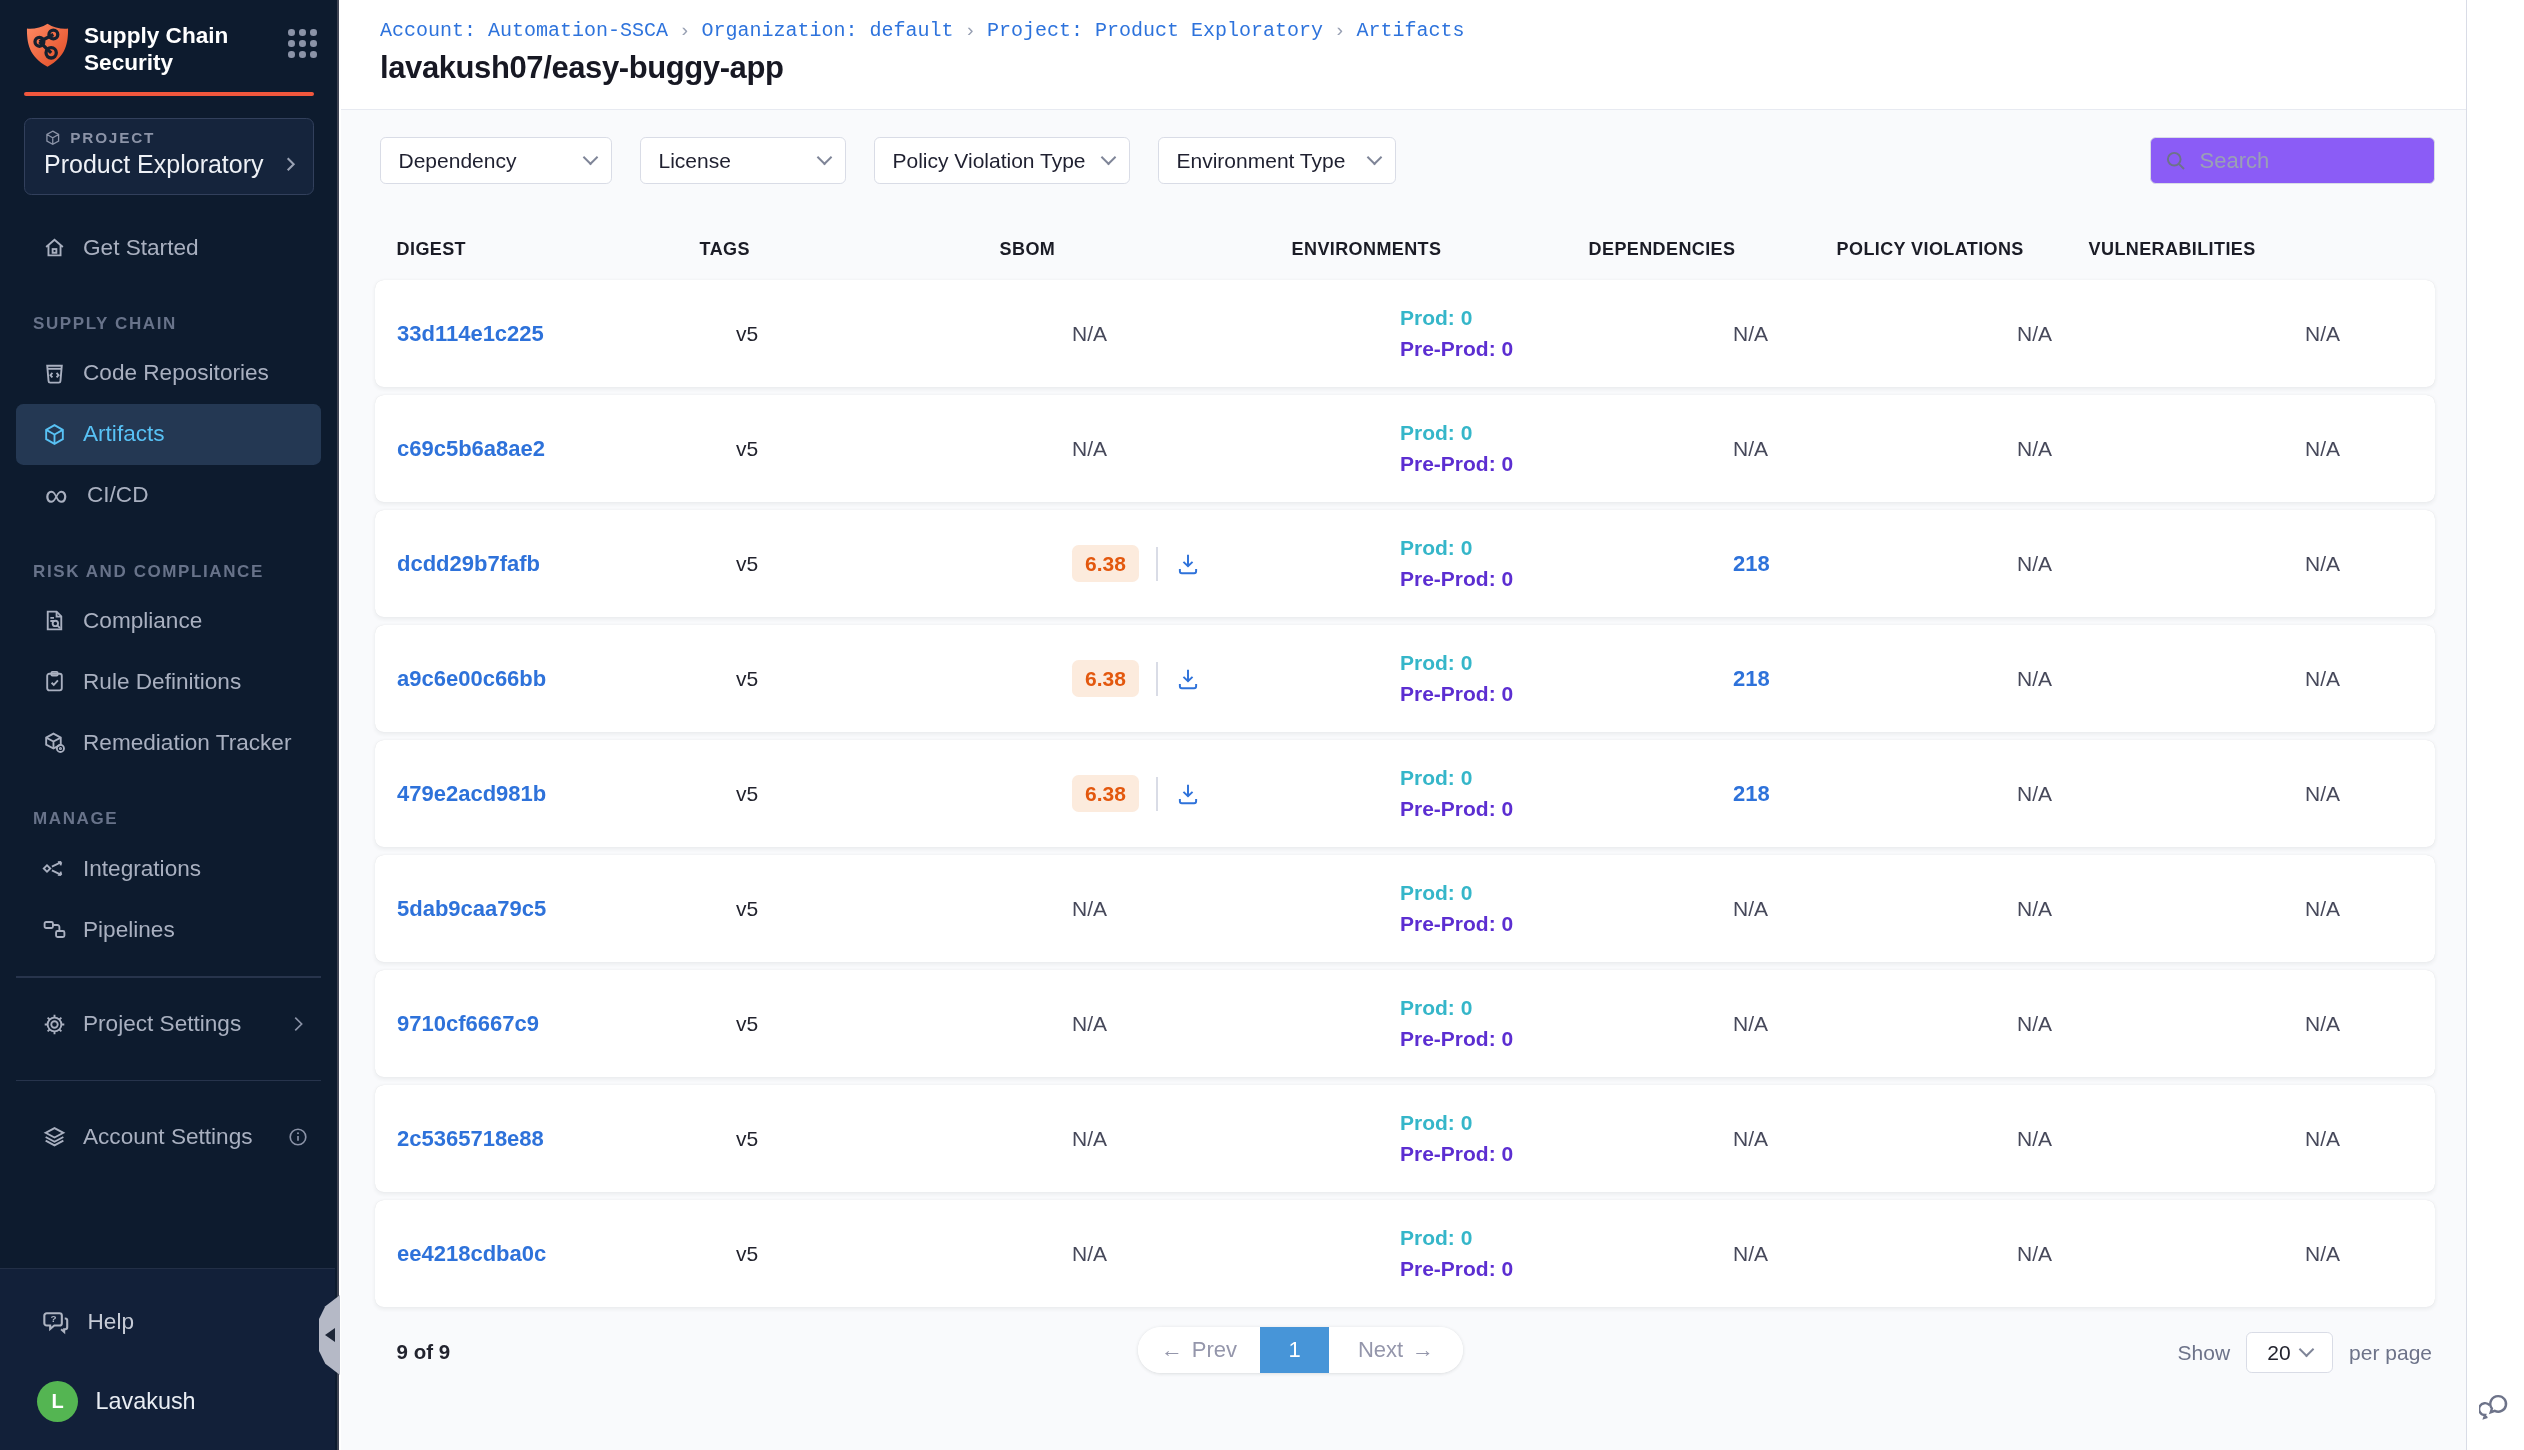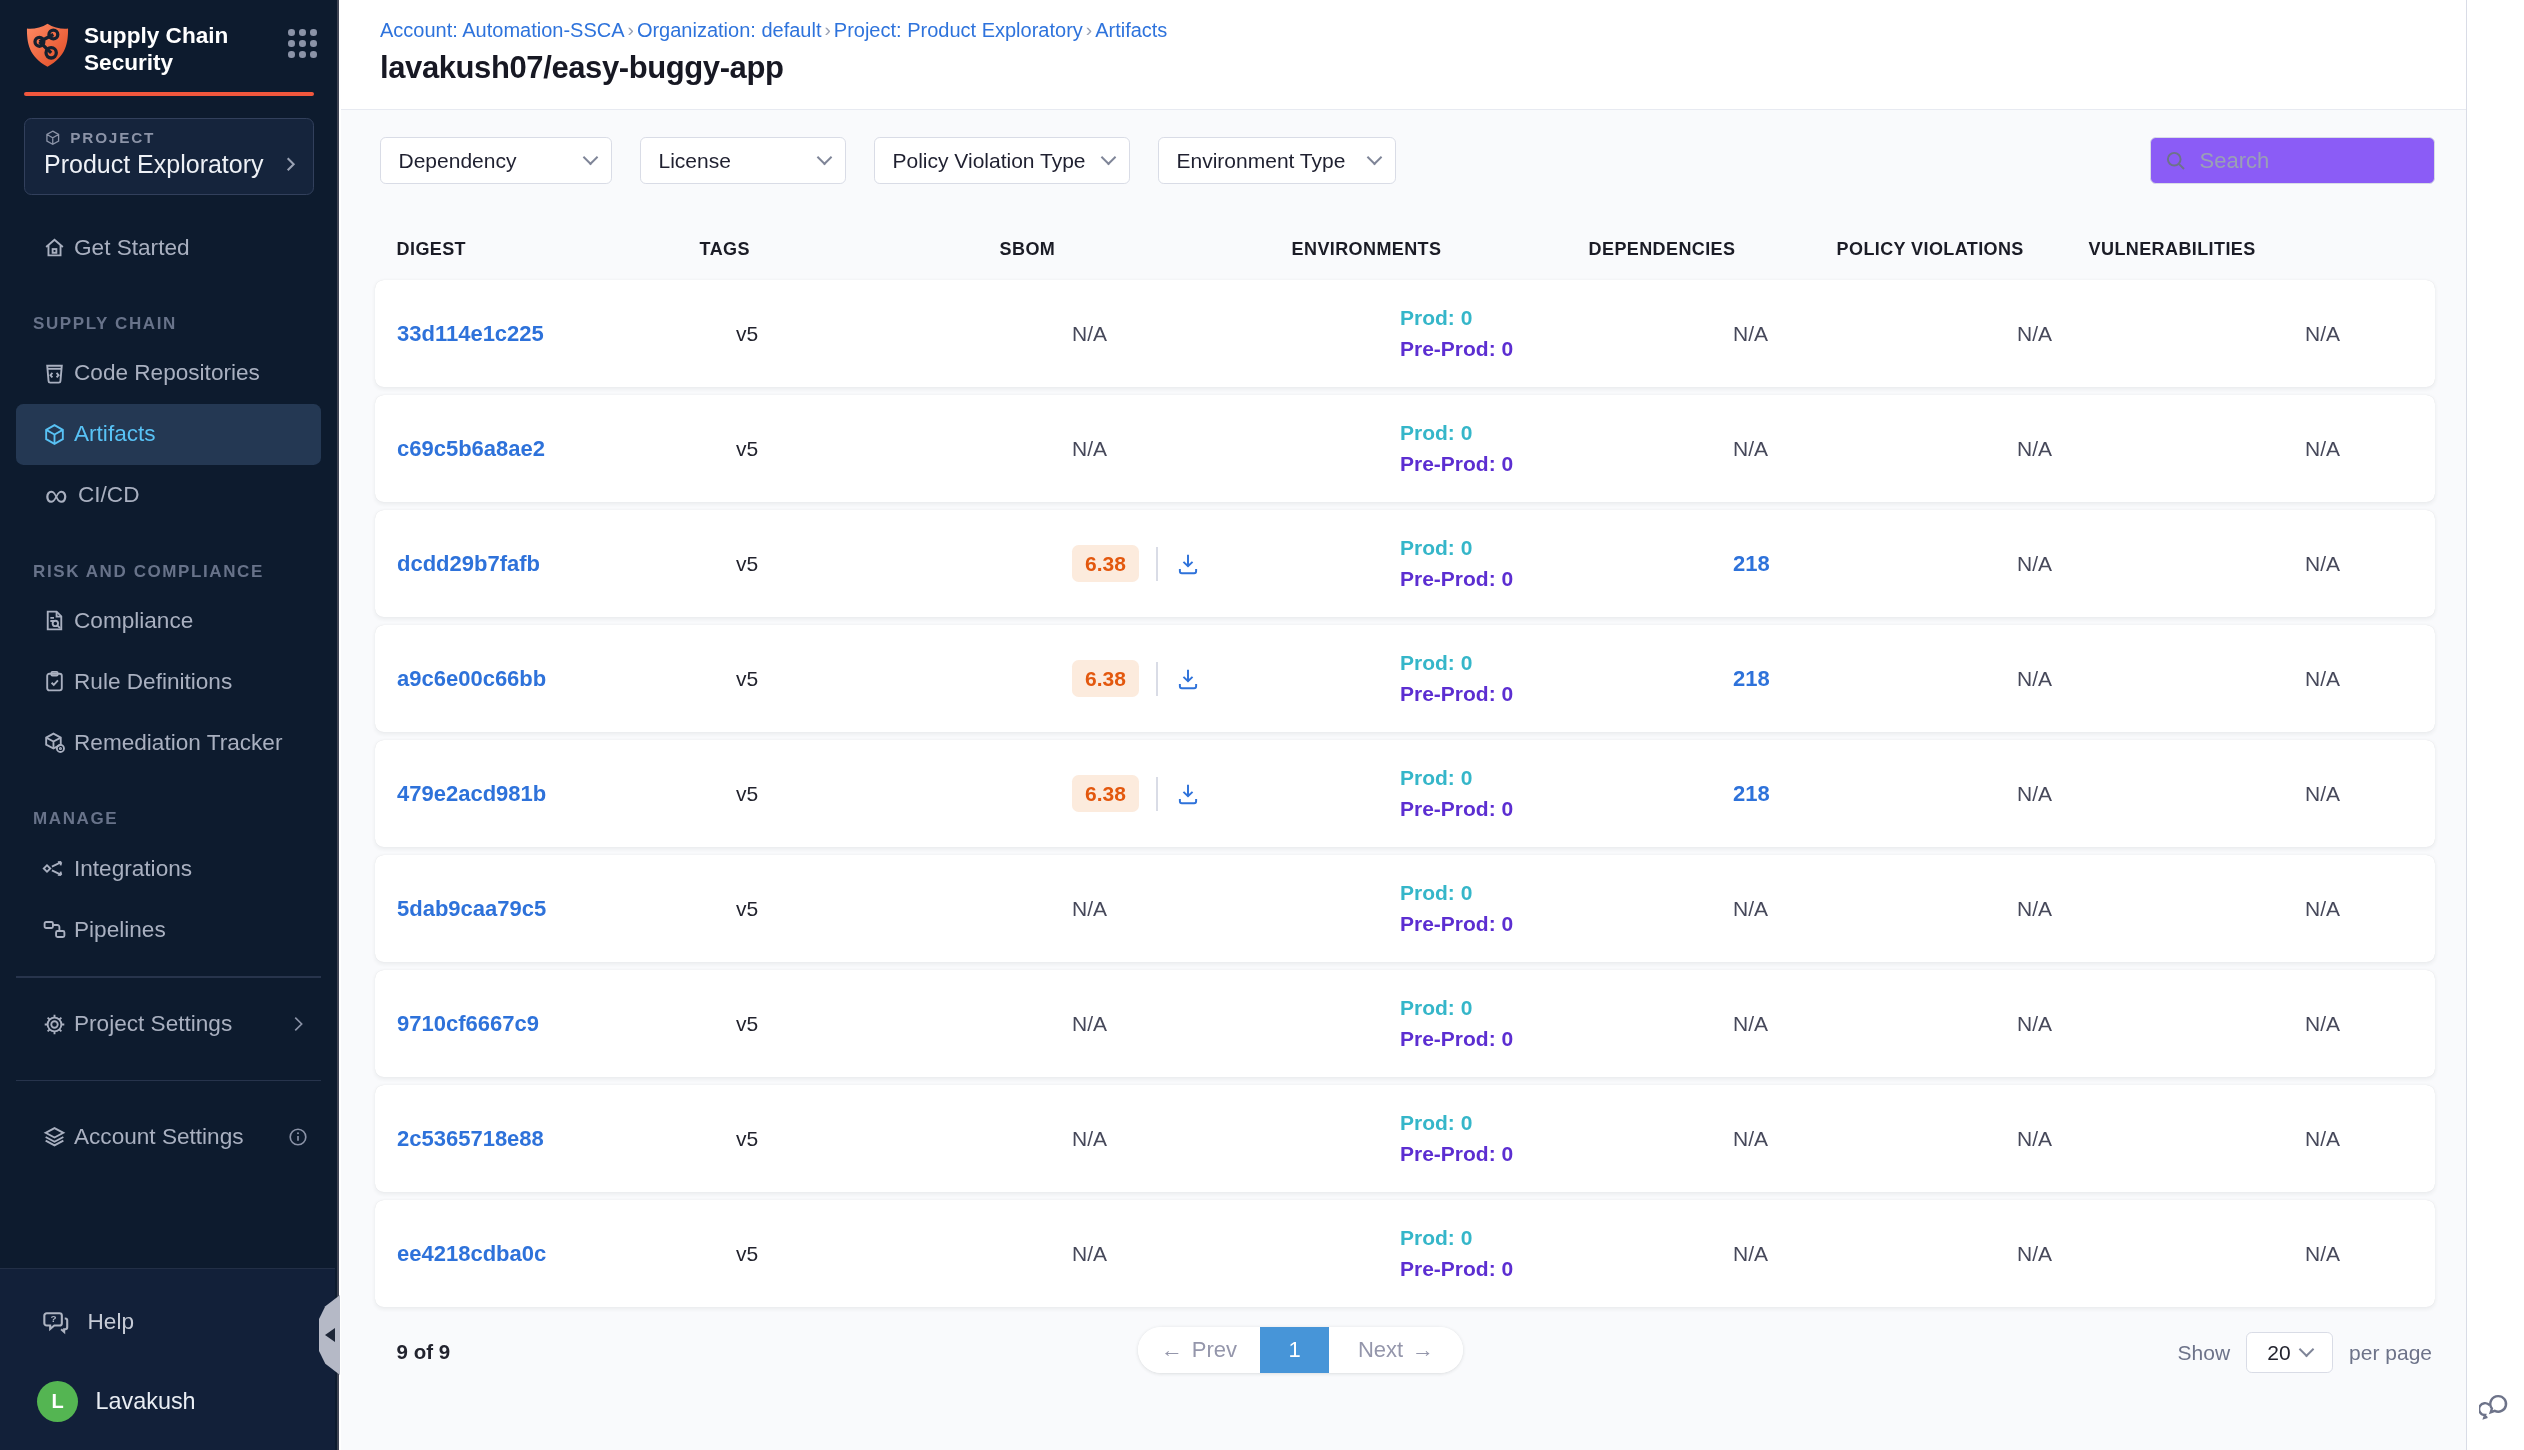--- a/index.html
+++ b/index.html
@@ -22,21 +22,21 @@
                border:1.5px solid #32405c;border-radius:7.3px;padding:9.5px 13px 0 19px;cursor:pointer;}
   .proj-top{display:flex;align-items:flex-end;gap:8.8px;color:#8b93a7;font-size:15.3px;font-weight:700;letter-spacing:1.8px;}
   .proj-top svg{width:17.5px;height:17.5px;}
   .proj-name-row{display:flex;align-items:center;margin-top:3.7px;}
   .proj-name{color:#eef1f6;font-size:25px;}
   .proj-chev{margin-left:auto;color:#9aa2b4;display:flex;}
   .proj-chev svg{width:20.5px;height:20.5px;}
 
   #side-nav{position:absolute;top:217px;left:0;right:0;}
   .nav-item{height:61px;display:flex;align-items:center;margin:0 16px;border-radius:7.3px;
-            padding:0 11.7px 0 26px;gap:7px;color:#a9b0c0;font-size:22.6px;cursor:pointer;}
+            padding:0 11.7px 0 26px;gap:16px;color:#a9b0c0;font-size:22.6px;cursor:pointer;}
   .nav-item svg{width:25px;height:25px;flex:none;}
   .nav-item .inf{font-size:32px;line-height:25px;width:29px;text-align:center;flex:none;}
   .nav-item.active{background:#243853;color:#58c2f5;}
   .nav-section{height:53px;margin-top:11.7px;display:flex;align-items:flex-end;
                padding:0 17.5px 8.8px 33px;color:#68738a;font-size:17px;font-weight:700;letter-spacing:1.6px;}
   .nav-divider{height:1.5px;background:#27344c;margin:16px 16px;}
   .nav-divider.big{margin:25px 16px;}
   .trail{margin-left:auto;color:#8b93a7;display:flex;}
   .trail svg{width:22px;height:22px;}
 
@@ -53,21 +53,21 @@
   .collapse-handle{position:absolute;left:319px;top:1295px;width:21px;height:80px;background:#b5b9c6;
                    clip-path:polygon(100% 0,100% 100%,30% 86%,0 70%,0 30%,30% 14%);cursor:pointer;z-index:6;}
   .collapse-handle::after{content:"";position:absolute;top:50%;left:5.8px;transform:translateY(-50%);
                    border-top:7.3px solid transparent;border-bottom:7.3px solid transparent;
                    border-right:10.2px solid #1d2637;}
 
   
   .main{position:absolute;left:341px;top:0;bottom:0;right:59px;background:#f9fafc;}
   .page-header{position:absolute;top:0;left:0;right:0;height:110px;background:#fff;
                border-bottom:1.5px solid #e7eaf1;padding:19px 0 0 39px;}
-  .breadcrumb{display:flex;align-items:flex-start;gap:3px;font-size:20px;}
+  .breadcrumb{display:flex;align-items:flex-end;gap:11px;font-size:20px;font-family:Liberation Mono, monospace;}
   .crumb{color:#2e73dc;text-decoration:none;cursor:pointer;}
   .crumb-sep{color:#98a0b3;font-size:19px;}
   .page-title{margin-top:8px;font-size:31px;font-weight:700;color:#171823;letter-spacing:-0.4px;}
 
   .toolbar{position:absolute;top:137px;left:39px;right:31px;height:47px;display:flex;gap:28px;justify-content:center;}
   .filter{height:47px;border:1.5px solid #d9dce6;background:#fff;border-radius:5.8px;display:flex;
           align-items:center;justify-content:space-between;padding:0 14.6px 0 17.5px;font-size:21px;
           color:#1f2030;cursor:pointer;}
   .filter:nth-child(1){width:232px;}.filter:nth-child(2){width:206px;}
   .filter:nth-child(3){width:256px;}.filter:nth-child(4){width:238px;}

